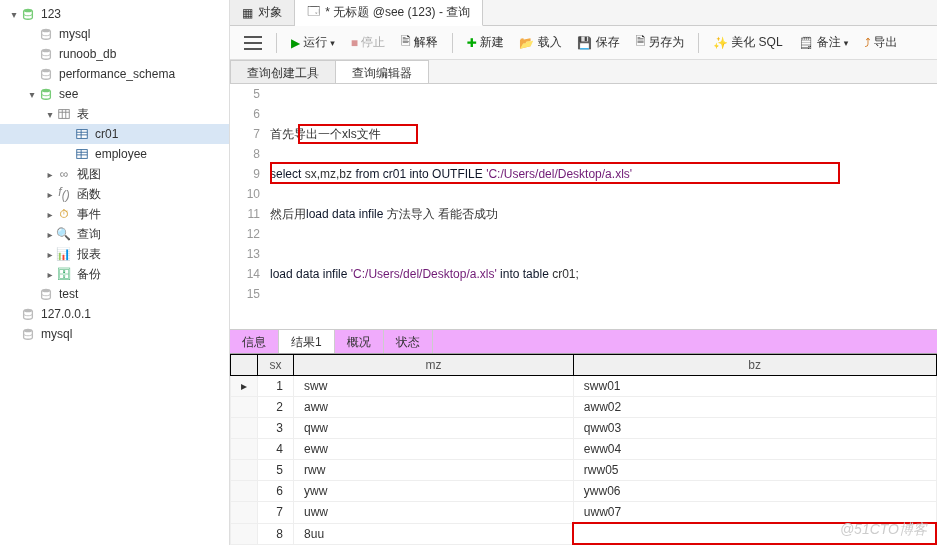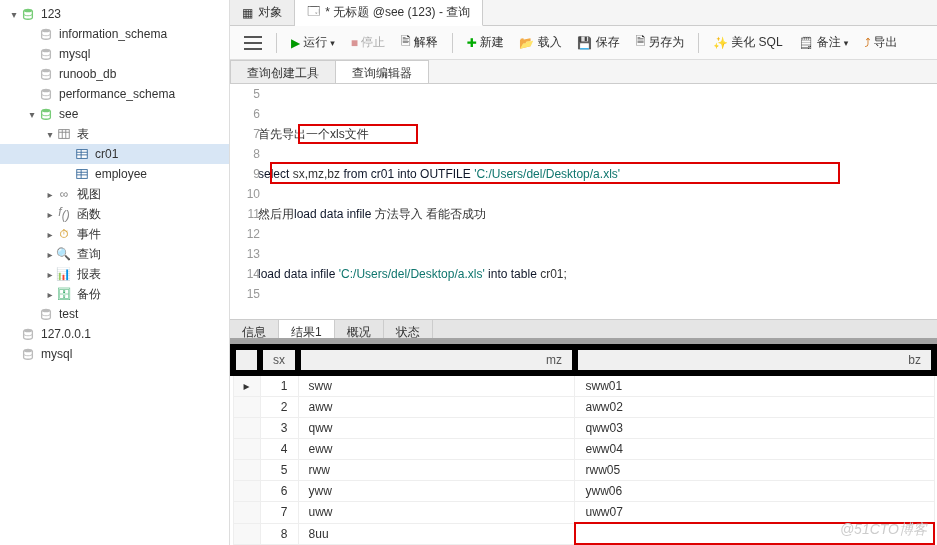--- a/index.html
+++ b/index.html
@@ -22,31 +22,31 @@
 .tbtn.disabled{opacity:.4;cursor:default}
 .sep{width:1px;height:20px;background:#ccc;margin:0 4px}
 .menu-ico{width:18px;height:14px;display:flex;flex-direction:column;justify-content:space-between}
 .menu-ico span{height:2px;background:#555}
 .subtabs{display:flex;background:#f5f5f5;border-bottom:1px solid #ccc;height:24px}
 .subtab{padding:4px 16px;border:1px solid #ccc;border-bottom:none;margin-right:-1px;background:#eee;cursor:pointer}
 .subtab.active{background:#fff}
 .editor{flex:1;overflow:auto;font-family:Consolas,monospace;font-size:13px;position:relative}
 .gutter{position:absolute;left:0;top:0;width:36px;text-align:right;color:#999;padding-right:6px;user-select:none}
 .gutter div{height:20px;line-height:20px}
-.code{margin-left:28px;padding-top:0}
+.code{margin-left:40px;padding-top:0}
 .code-line{height:20px;line-height:20px;white-space:pre}
 .kw{color:#0f172a}
-.str{color:#0f766e}
+.str{color:#701a75}
 .box-red-line{border:2px solid #d00;position:absolute;pointer-events:none}
 .results-wrap{border-top:1px solid #ccc}
-.rtabs{display:flex;background:#e5e5e5;border-bottom:6px solid #a3a3a3;height:24px}
+.rtabs{display:flex;background:#f0abfc;border-bottom:1px solid #a3a3a3;height:24px}
 .rtab{padding:4px 12px;border-right:1px solid #ccc;cursor:pointer}
 .rtab.active{background:#fff}
 .grid{border-collapse:collapse;width:100%;font-size:12px}
-.grid th{background:#f0f0f0;border:6px solid #000000;padding:3px 10px;text-align:right;font-weight:normal;color:#555}
+.grid th{background:#f0f0f0;border:1px solid #000000;padding:3px 10px;text-align:center;font-weight:normal;color:#555}
 .grid td{border:1px solid #eee;padding:3px 10px}
 .grid td.rownum{text-align:right;color:#333;width:36px}
 .grid td.rowsel{width:18px;background:#f8f8f8}
 .watermark{position:absolute;bottom:6px;right:10px;color:#ccc;font-size:14px;font-style:italic}
 .cell-red{border:2px solid #d00!important;height:18px}
 </style>
 </head>
 <body>
 
 <div class="root">
@@ -55,32 +55,20 @@
         <span class="ind" style="width:8px"></span>
         <span class="exp">▾</span>
         <span class="ico">
           <svg viewBox="0 0 16 16">
             <ellipse cx="8" cy="4" rx="5" ry="2" fill="#7c7"></ellipse>
             <path d="M3 4v8c0 1 2.2 2 5 2s5-1 5-2V4" fill="none" stroke="#7c7" stroke-width="1.5"></path>
             <path d="M3 8c0 1 2.2 2 5 2s5-1 5-2" fill="none" stroke="#7c7"></path>
           </svg>
         </span>
         <span class="lbl">123</span>
-      </div>
-      <div class="tree-node">
-        <span class="ind" style="width:26px"></span>
-        <span class="exp"></span>
-        <span class="ico">
-          <svg viewBox="0 0 16 16">
-            <ellipse cx="8" cy="4" rx="5" ry="2" fill="#bbb"></ellipse>
-            <path d="M3 4v8c0 1 2.2 2 5 2s5-1 5-2V4" fill="none" stroke="#bbb" stroke-width="1.5"></path>
-            <path d="M3 8c0 1 2.2 2 5 2s5-1 5-2" fill="none" stroke="#bbb"></path>
-          </svg>
-        </span>
-        <span class="lbl">information_schema</span>
       </div>
       <div class="tree-node">
         <span class="ind" style="width:26px"></span>
         <span class="exp"></span>
         <span class="ico">
           <svg viewBox="0 0 16 16">
             <ellipse cx="8" cy="4" rx="5" ry="2" fill="#bbb"></ellipse>
             <path d="M3 4v8c0 1 2.2 2 5 2s5-1 5-2V4" fill="none" stroke="#bbb" stroke-width="1.5"></path>
             <path d="M3 8c0 1 2.2 2 5 2s5-1 5-2" fill="none" stroke="#bbb"></path>
           </svg>

